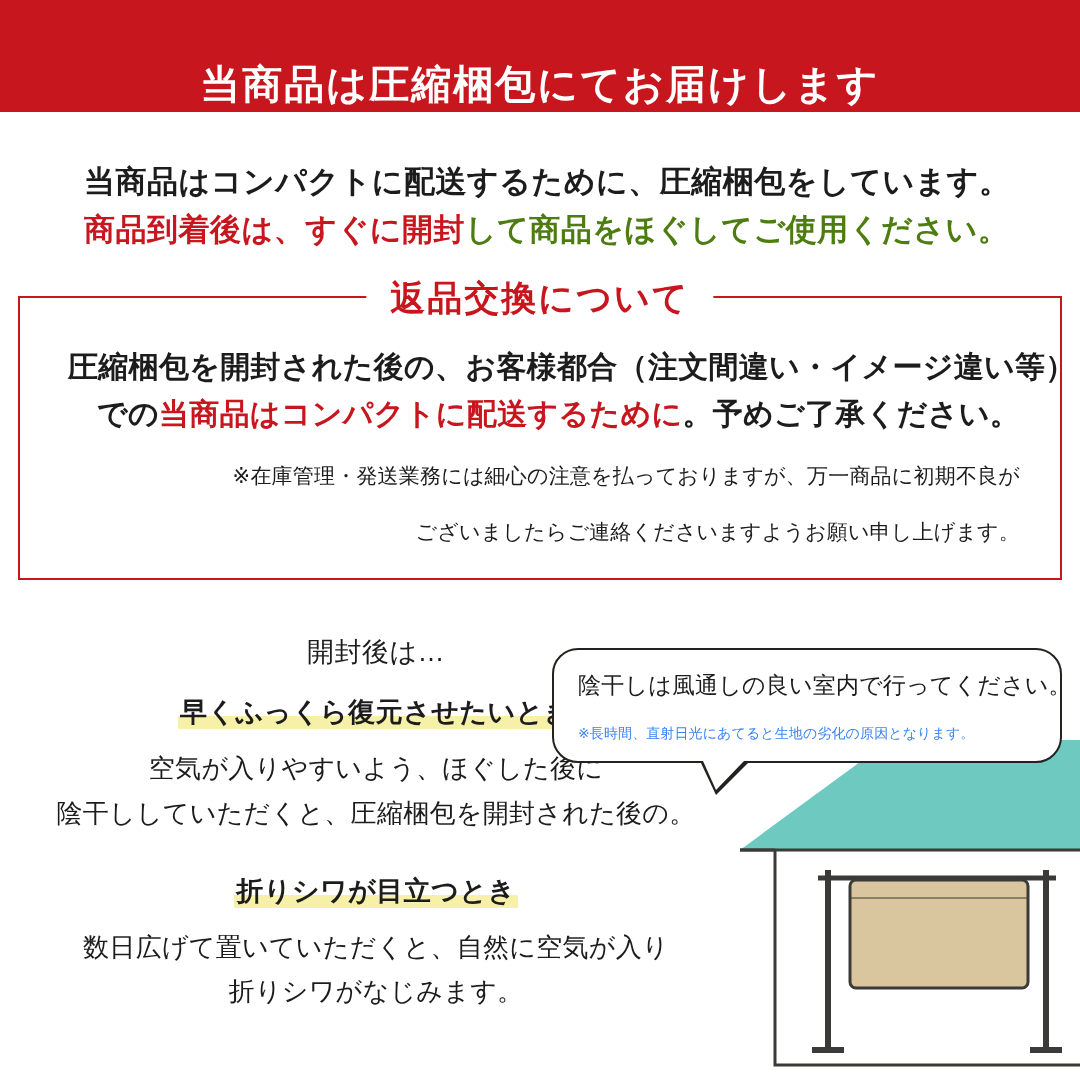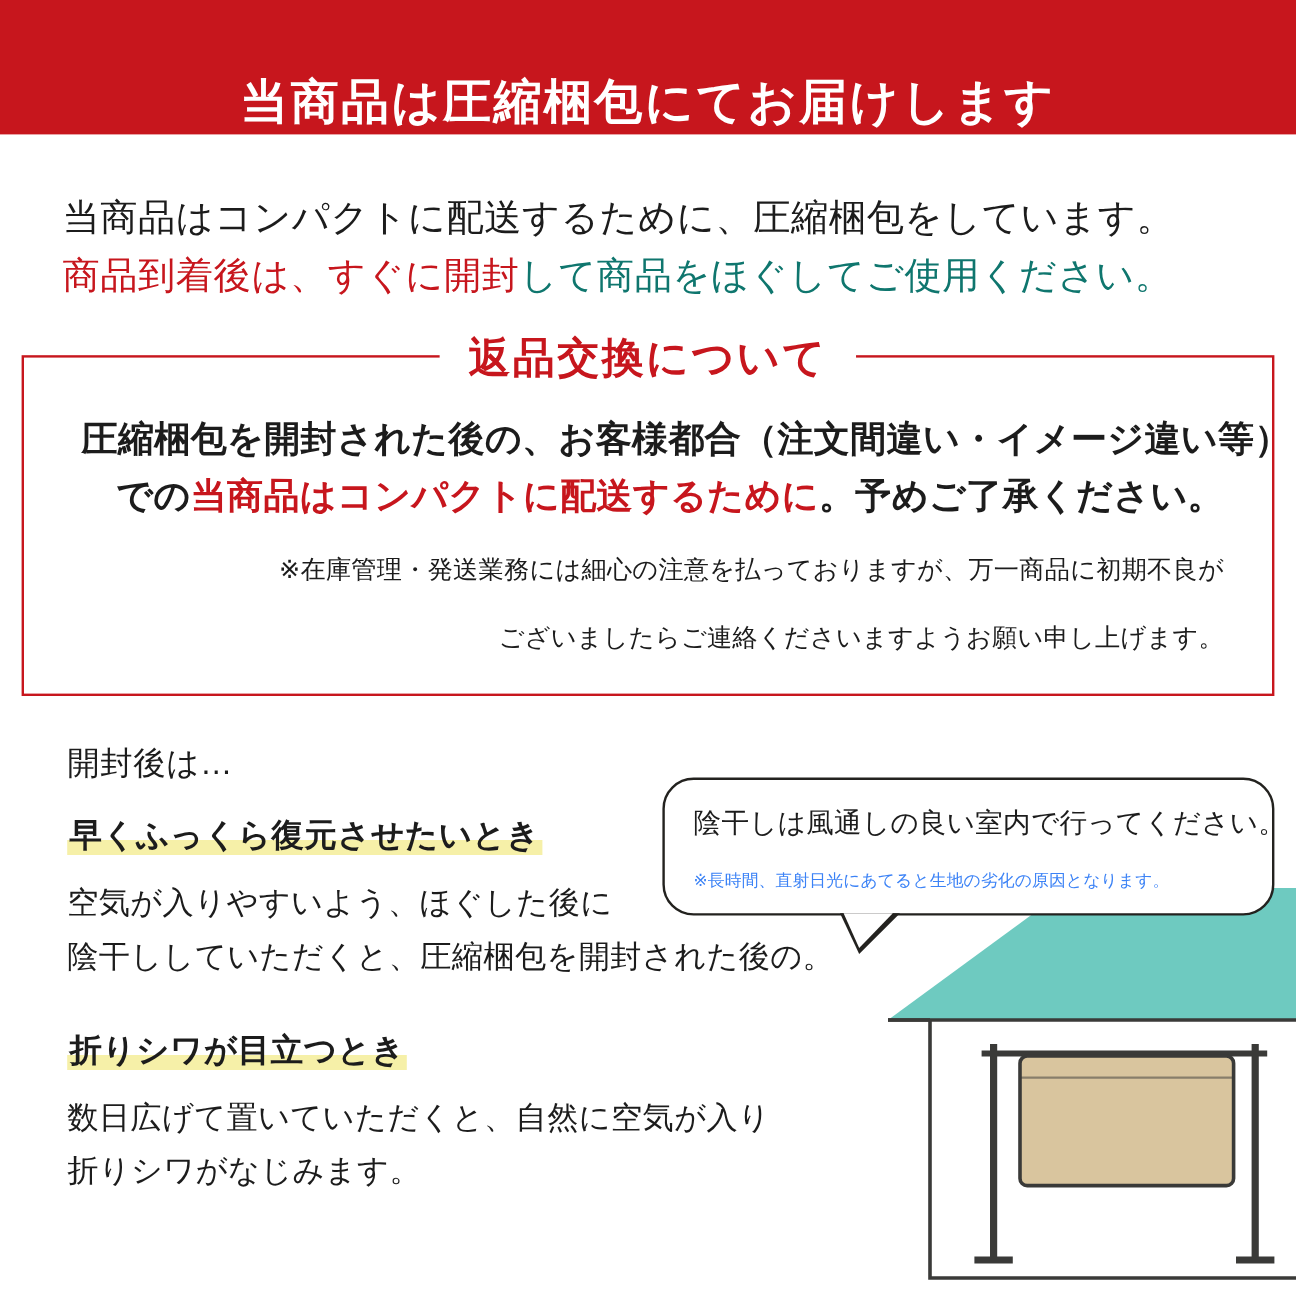--- a/index.html
+++ b/index.html
@@ -29,31 +29,32 @@
   .header-title {
     color: #ffffff;
     font-size: 40px;
     font-weight: bold;
     letter-spacing: 2px;
     white-space: nowrap;
   }
 
   
   .intro {
-    padding: 46px 72px 0 52px;
+    padding: 46px 72px 0 84px;
+    font-weight: bold;
   }
   .intro-line {
     font-size: 31px;
     line-height: 1.55;
     letter-spacing: 0.5px;
     white-space: nowrap;
   }
   .intro-line.black { color: #1c1c1c; }
   .intro-line.red { color: #c7161d; }
-  .intro-line .blk { color: #0f766e; }
+  .intro-line .blk { color: #4d7c0f; }
 
   
   .return-box {
     position: relative;
     margin: 42px 18px 0 18px;
     border: 2px solid #c7161d;
     padding: 46px 40px 30px 48px;
     box-sizing: border-box;
     text-align: right;
   }
@@ -85,23 +86,24 @@
     line-height: 1.6;
     color: #1c1c1c;
     letter-spacing: 0.2px;
     white-space: nowrap;
   }
   .note-indent { padding-left: 26px; }
 
   
   .lower {
     position: relative;
-    margin-top: 38px;
+    margin-top: 54px;
     padding: 0 0 0 56px;
     width: 640px;
+    text-align: center;
   }
   .after-open {
     font-size: 27px;
     color: #1c1c1c;
     letter-spacing: 0.5px;
     margin-bottom: 24px;
     white-space: nowrap;
   }
   .sub-head {
     display: inline-block;

